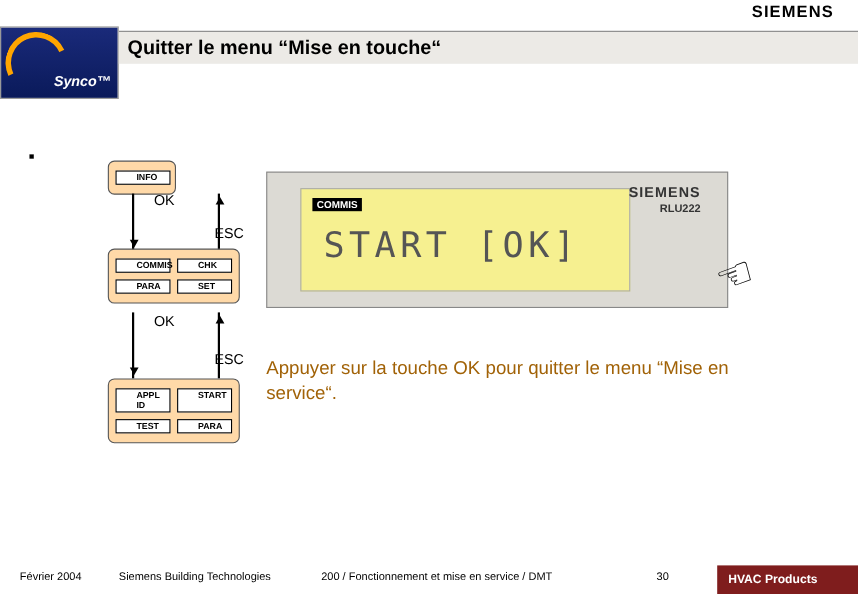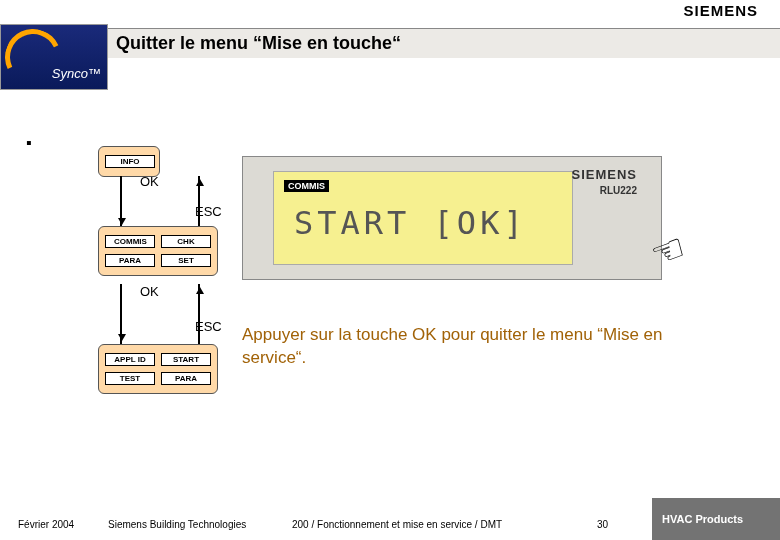--- a/index.html
+++ b/index.html
@@ -2,31 +2,31 @@
 <html><head>
 <meta charset="utf-8">
 <style>
 * { box-sizing: border-box; margin: 0; padding: 0; }
 body { width: 780px; height: 540px; font-family: Arial, sans-serif; background: #fff; position: relative; }
 .topbar { height: 24px; background: #fff; position: relative; }
 .brand-top { position: absolute; right: 22px; top: 2px; font-weight: bold; letter-spacing: 1px; font-size: 15px; color: #000; }
 .header { height: 70px; position: relative; }
 .synco-box { position: absolute; left: 0; top: 0; width: 108px; height: 66px; background: linear-gradient(#1a2a7a,#0a1a5a); border: 1px solid #999; }
 .synco-swirl { position: absolute; left: 4px; top: 4px; width: 56px; height: 56px; border-radius: 50%; border: 5px solid orange; border-right-color: transparent; border-bottom-color: transparent; transform: rotate(20deg); }
-.synco-label { position: absolute; right: 6px; bottom: 8px; font-size: 13px; font-style: italic; color: #fff; font-weight: normal; }
+.synco-label { position: absolute; right: 6px; bottom: 8px; font-size: 13px; font-style: italic; color: #fff; font-weight: bold; }
 .title-bar { position: absolute; left: 108px; top: 4px; right: 0; height: 30px; background: #eceae6; border-top: 1px solid #888; display: flex; align-items: center; padding-left: 8px; }
 .title { font-size: 18px; font-weight: bold; color: #000; }
 .middle { position: absolute; left: 0; top: 94px; right: 0; height: 400px; }
 .dot { position: absolute; left: 26px; top: 40px; font-size: 16px; font-family: serif; }
 .mbox1 { position: absolute; left: 98px; top: 52px; }
 .mbox2 { position: absolute; left: 98px; top: 132px; }
 .mbox3 { position: absolute; left: 98px; top: 250px; }
 .panel { background: #ffd9a8; border: 1px solid #555; border-radius: 6px; padding: 8px 6px; display: grid; grid-template-columns: 50px 50px; gap: 6px 6px; width: 120px; }
 .panel.single { grid-template-columns: 50px; width: 62px; }
-.btn { background: #fff; border: 1px solid #000; font-size: 8px; font-weight: bold; text-align: center; padding: 1px 8px; }
+.btn { background: #fff; border: 1px solid #000; font-size: 8px; font-weight: bold; text-align: left; padding: 1px 18px; }
 .arrow { position: absolute; width: 0; border-left: 2px solid #000; }
 .arrow::after { content: ""; position: absolute; bottom: -1px; left: -4px; border: 4px solid transparent; border-top: 7px solid #000; }
 .arrow.up::after { bottom: auto; top: -1px; border: 4px solid transparent; border-bottom: 7px solid #000; }
 .a1d { left: 120px; top: 82px; height: 52px; }
 .a2u { left: 198px; top: 82px; height: 52px; }
 .a2d { left: 120px; top: 190px; height: 60px; }
 .a3u { left: 198px; top: 190px; height: 60px; }
 .lbl { position: absolute; font-size: 13px; }
 .lbl.ok1 { left: 140px; top: 80px; }
 .lbl.esc1 { left: 195px; top: 110px; }
@@ -38,21 +38,21 @@
 .dev-text { position: absolute; left: 20px; top: 32px; font-family: monospace; font-size: 32px; letter-spacing: 4px; color: #555; }
 .dev-brand { position: absolute; right: 24px; top: 10px; font-size: 13px; font-weight: bold; letter-spacing: 1px; color: #333; }
 .dev-model { position: absolute; right: 24px; top: 28px; font-size: 10px; font-weight: bold; color: #333; }
 .hand { position: absolute; right: -24px; bottom: 6px; font-size: 38px; transform: rotate(-20deg); }
 .instruction { position: absolute; left: 242px; top: 230px; width: 430px; font-size: 17px; line-height: 1.35; color: #a16207; }
 .footer { position: absolute; left: 0; bottom: 0; width: 780px; height: 28px; }
 .fdate { position: absolute; left: 18px; bottom: 10px; font-size: 10px; }
 .fco { position: absolute; left: 108px; bottom: 10px; font-size: 10px; }
 .fmid { position: absolute; left: 292px; bottom: 10px; font-size: 10px; }
 .fpage { position: absolute; right: 172px; bottom: 10px; font-size: 10px; }
-.fprod { position: absolute; right: 0; bottom: 0; width: 128px; height: 42px; background: #737373; color: #fff; font-size: 11px; display: flex; align-items: center; padding-left: 10px; font-weight: bold; }
+.fprod { position: absolute; right: 0; bottom: 0; width: 128px; height: 26px; background: #7f1d1d; color: #fff; font-size: 11px; display: flex; align-items: center; padding-left: 10px; font-weight: bold; }
 </style>
 </head>
 <body>
 
 <div class="topbar">
   <div class="brand-top">SIEMENS</div>
 </div>
 
 <div class="header">
   <div class="synco-box">

